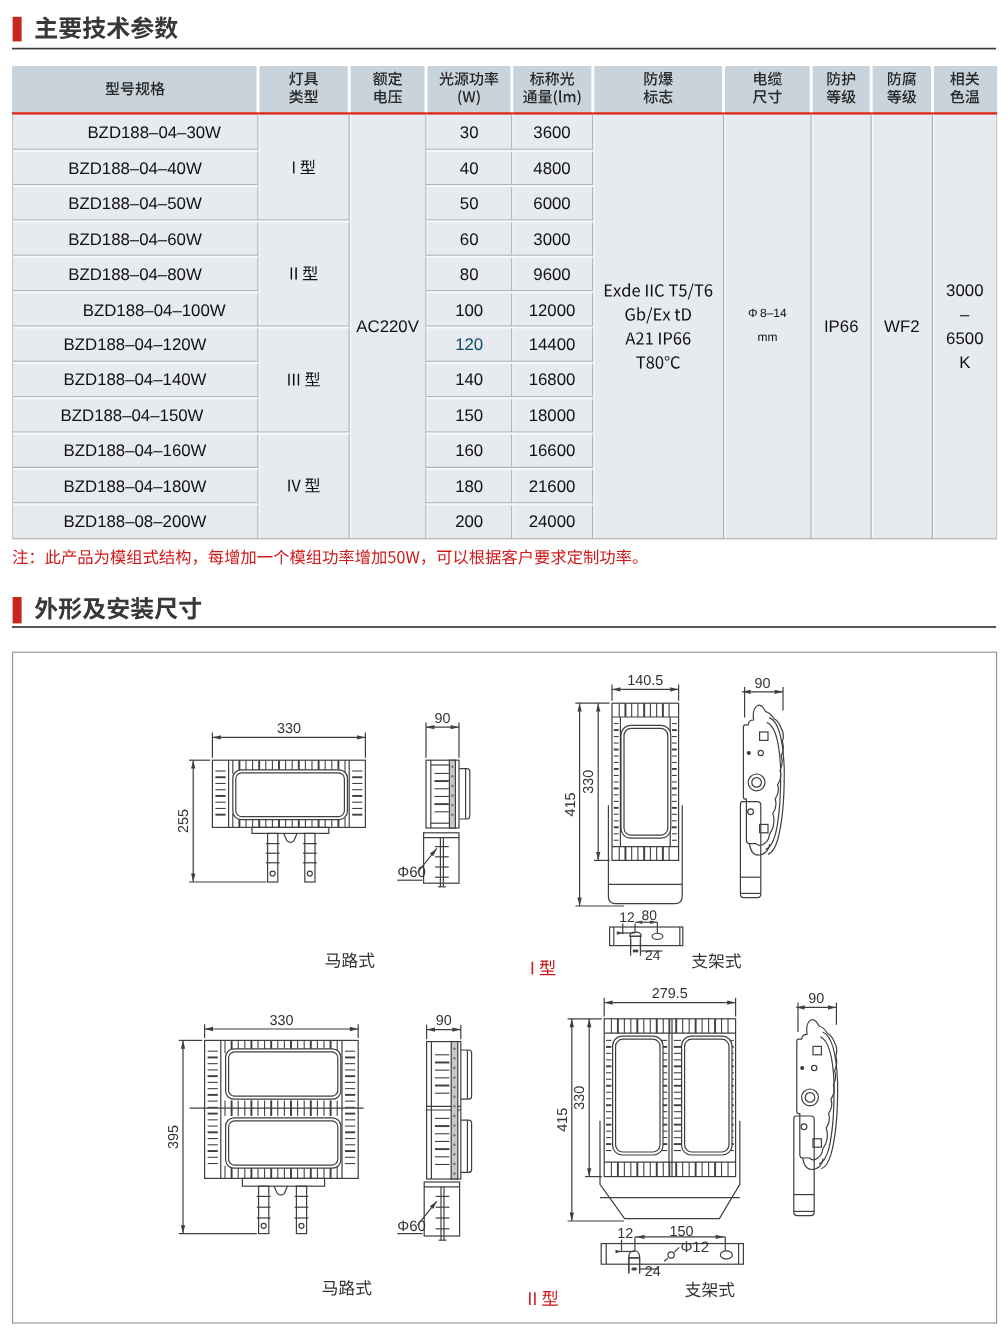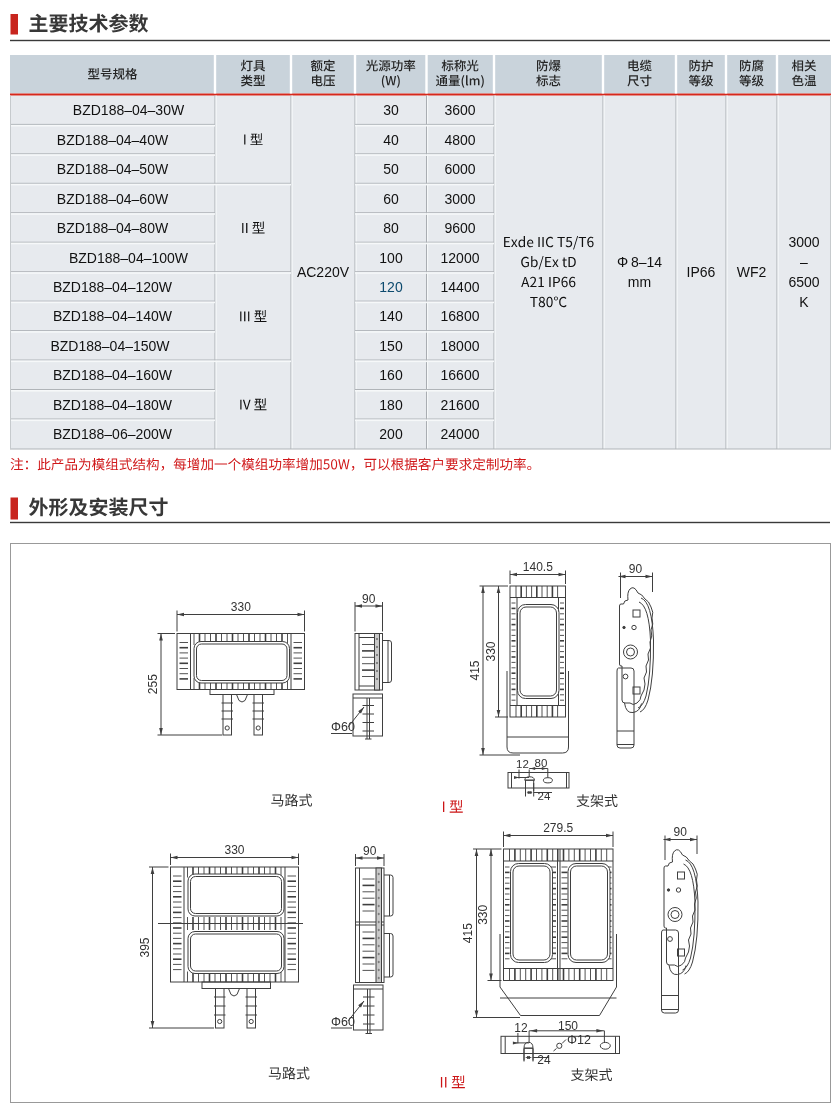--- a/index.html
+++ b/index.html
@@ -141,31 +141,31 @@
 <div class="abs" style="left:426px;top:301.7px;width:68px;height:29.5px;display:flex;align-items:center;justify-content:center;font-size:14px;color:#111;text-align:center;line-height:20px">16800</div>
 <div class="abs" style="left:10px;top:331.2px;width:200px;height:29.5px;display:flex;align-items:center;justify-content:center;font-size:14px;color:#111;text-align:center;line-height:20px">BZD188–04–150W</div>
 <div class="abs" style="left:355px;top:331.2px;width:72px;height:29.5px;display:flex;align-items:center;justify-content:center;font-size:14px;color:#111;text-align:center;line-height:20px">150</div>
 <div class="abs" style="left:426px;top:331.2px;width:68px;height:29.5px;display:flex;align-items:center;justify-content:center;font-size:14px;color:#111;text-align:center;line-height:20px">18000</div>
 <div class="abs" style="left:10px;top:360.6px;width:205px;height:29.5px;display:flex;align-items:center;justify-content:center;font-size:14px;color:#111;text-align:center;line-height:20px">BZD188–04–160W</div>
 <div class="abs" style="left:355px;top:360.6px;width:72px;height:29.5px;display:flex;align-items:center;justify-content:center;font-size:14px;color:#111;text-align:center;line-height:20px">160</div>
 <div class="abs" style="left:426px;top:360.6px;width:68px;height:29.5px;display:flex;align-items:center;justify-content:center;font-size:14px;color:#111;text-align:center;line-height:20px">16600</div>
 <div class="abs" style="left:10px;top:390.1px;width:205px;height:29.5px;display:flex;align-items:center;justify-content:center;font-size:14px;color:#111;text-align:center;line-height:20px">BZD188–04–180W</div>
 <div class="abs" style="left:355px;top:390.1px;width:72px;height:29.5px;display:flex;align-items:center;justify-content:center;font-size:14px;color:#111;text-align:center;line-height:20px">180</div>
 <div class="abs" style="left:426px;top:390.1px;width:68px;height:29.5px;display:flex;align-items:center;justify-content:center;font-size:14px;color:#111;text-align:center;line-height:20px">21600</div>
-<div class="abs" style="left:10px;top:419.6px;width:205px;height:29.5px;display:flex;align-items:center;justify-content:center;font-size:14px;color:#111;text-align:center;line-height:20px">BZD188–06–200W</div>
+<div class="abs" style="left:10px;top:419.6px;width:205px;height:29.5px;display:flex;align-items:center;justify-content:center;font-size:14px;color:#111;text-align:center;line-height:20px">BZD188–08–200W</div>
 <div class="abs" style="left:355px;top:419.6px;width:72px;height:29.5px;display:flex;align-items:center;justify-content:center;font-size:14px;color:#111;text-align:center;line-height:20px">200</div>
 <div class="abs" style="left:426px;top:419.6px;width:68px;height:29.5px;display:flex;align-items:center;justify-content:center;font-size:14px;color:#111;text-align:center;line-height:20px">24000</div>
 <svg class="abs" style="left:0;top:0" width="840" height="470" viewBox="0 0 840 470">
     <path transform="translate(253.0,144.5) translate(-10.2,0)" d="M1.4 0.0H2.6V-9.9H1.4Z M15.6 -10.6V-6.0H16.5V-10.6ZM18.1 -11.3V-5.2C18.1 -5.0 18.0 -5.0 17.8 -5.0C17.6 -5.0 16.9 -5.0 16.2 -5.0C16.3 -4.7 16.4 -4.3 16.5 -4.1C17.5 -4.1 18.1 -4.1 18.5 -4.2C18.9 -4.4 19.0 -4.6 19.0 -5.2V-11.3ZM12.2 -9.9V-8.0H10.5V-8.1V-9.9ZM7.9 -8.0V-7.1H9.5C9.4 -6.2 8.9 -5.3 7.8 -4.6C8.0 -4.5 8.3 -4.1 8.4 -3.9C9.8 -4.7 10.3 -6.0 10.5 -7.1H12.2V-4.2H13.2V-7.1H14.7V-8.0H13.2V-9.9H14.4V-10.8H8.3V-9.9H9.6V-8.1V-8.0ZM13.3 -4.5V-3.0H9.0V-2.1H13.3V-0.3H7.6V0.6H19.8V-0.3H14.3V-2.1H18.4V-3.0H14.3V-4.5Z" fill="#111"></path>
     <path transform="translate(253.0,232.9) translate(-12.2,0)" d="M1.4 0.0H2.6V-9.9H1.4Z M5.3 0.0H6.6V-9.9H5.3Z M19.5 -10.6V-6.0H20.4V-10.6ZM22.0 -11.3V-5.2C22.0 -5.0 22.0 -5.0 21.8 -5.0C21.6 -5.0 20.9 -5.0 20.1 -5.0C20.3 -4.7 20.4 -4.3 20.5 -4.1C21.4 -4.1 22.1 -4.1 22.5 -4.2C22.9 -4.4 23.0 -4.6 23.0 -5.2V-11.3ZM16.2 -9.9V-8.0H14.5V-8.1V-9.9ZM11.8 -8.0V-7.1H13.5C13.3 -6.2 12.9 -5.3 11.7 -4.6C11.9 -4.5 12.3 -4.1 12.4 -3.9C13.8 -4.7 14.3 -6.0 14.4 -7.1H16.2V-4.2H17.1V-7.1H18.7V-8.0H17.1V-9.9H18.4V-10.8H12.3V-9.9H13.6V-8.1V-8.0ZM17.2 -4.5V-3.0H13.0V-2.1H17.2V-0.3H11.6V0.6H23.8V-0.3H18.3V-2.1H22.4V-3.0H18.3V-4.5Z" fill="#111"></path>
     <path transform="translate(253.0,321.3) translate(-14.2,0)" d="M1.4 0.0H2.6V-9.9H1.4Z M5.3 0.0H6.6V-9.9H5.3Z M9.3 0.0H10.5V-9.9H9.3Z M23.5 -10.6V-6.0H24.4V-10.6ZM26.0 -11.3V-5.2C26.0 -5.0 25.9 -5.0 25.7 -5.0C25.5 -5.0 24.8 -5.0 24.1 -5.0C24.2 -4.7 24.4 -4.3 24.4 -4.1C25.4 -4.1 26.0 -4.1 26.4 -4.2C26.8 -4.4 26.9 -4.6 26.9 -5.2V-11.3ZM20.1 -9.9V-8.0H18.5V-8.1V-9.9ZM15.8 -8.0V-7.1H17.4C17.3 -6.2 16.8 -5.3 15.7 -4.6C15.9 -4.5 16.2 -4.1 16.3 -3.9C17.7 -4.7 18.2 -6.0 18.4 -7.1H20.1V-4.2H21.1V-7.1H22.6V-8.0H21.1V-9.9H22.3V-10.8H16.2V-9.9H17.5V-8.1V-8.0ZM21.2 -4.5V-3.0H16.9V-2.1H21.2V-0.3H15.5V0.6H27.7V-0.3H22.2V-2.1H26.3V-3.0H22.2V-4.5Z" fill="#111"></path>
     <path transform="translate(253.0,409.6) translate(-14.1,0)" d="M1.4 0.0H2.6V-9.9H1.4Z M7.1 0.0H8.6L11.7 -9.9H10.4L8.9 -4.5C8.5 -3.4 8.3 -2.4 7.9 -1.3H7.8C7.5 -2.4 7.2 -3.4 6.9 -4.5L5.3 -9.9H4.0Z M23.3 -10.6V-6.0H24.2V-10.6ZM25.8 -11.3V-5.2C25.8 -5.0 25.8 -5.0 25.6 -5.0C25.4 -5.0 24.7 -5.0 23.9 -5.0C24.1 -4.7 24.2 -4.3 24.3 -4.1C25.2 -4.1 25.9 -4.1 26.3 -4.2C26.7 -4.4 26.8 -4.6 26.8 -5.2V-11.3ZM20.0 -9.9V-8.0H18.3V-8.1V-9.9ZM15.6 -8.0V-7.1H17.3C17.1 -6.2 16.7 -5.3 15.5 -4.6C15.7 -4.5 16.1 -4.1 16.2 -3.9C17.6 -4.7 18.1 -6.0 18.2 -7.1H20.0V-4.2H20.9V-7.1H22.5V-8.0H20.9V-9.9H22.2V-10.8H16.1V-9.9H17.4V-8.1V-8.0ZM21.0 -4.5V-3.0H16.8V-2.1H21.0V-0.3H15.4V0.6H27.6V-0.3H22.1V-2.1H26.2V-3.0H22.1V-4.5Z" fill="#111"></path>
   </svg>
 <div class="abs" style="left:291px;top:95.5px;width:64px;height:353.5px;display:flex;align-items:center;justify-content:center;font-size:14px;color:#111;text-align:center;line-height:20px">AC220V</div>
-<div class="abs" style="left:603px;top:95.5px;width:73px;height:353.5px;display:flex;align-items:center;justify-content:center;font-size:14px;color:#111;text-align:center;line-height:20px">Φ 8–14<br>mm</div>
+<div class="abs" style="left:603px;top:95.5px;width:73px;height:353.5px;display:flex;align-items:center;justify-content:center;font-size:10px;color:#111;text-align:center;line-height:20px">Φ 8–14<br>mm</div>
 <div class="abs" style="left:676px;top:95.5px;width:50px;height:353.5px;display:flex;align-items:center;justify-content:center;font-size:14px;color:#111;text-align:center;line-height:20px">IP66</div>
 <div class="abs" style="left:726px;top:95.5px;width:51px;height:353.5px;display:flex;align-items:center;justify-content:center;font-size:14px;color:#111;text-align:center;line-height:20px">WF2</div>
 <div class="abs" style="left:777px;top:95.5px;width:54px;height:353.5px;display:flex;align-items:center;justify-content:center;font-size:14px;color:#111;text-align:center;line-height:20px">3000<br>–<br>6500<br>K</div>
 <svg class="abs" style="left:0;top:0" width="840" height="470" viewBox="0 0 840 470">
     <path transform="translate(548.5,247.1) translate(-45.8,0)" d="M1.4 0.0H7.4V-1.1H2.7V-4.8H6.5V-5.9H2.7V-9.0H7.2V-10.1H1.4Z M8.3 0.0H9.7L10.7 -1.8C10.9 -2.2 11.2 -2.7 11.4 -3.1H11.5C11.8 -2.7 12.1 -2.2 12.3 -1.8L13.4 0.0H14.8L12.3 -3.8L14.6 -7.5H13.3L12.4 -5.9C12.1 -5.4 11.9 -5.0 11.7 -4.6H11.6C11.4 -5.0 11.1 -5.4 10.9 -5.9L9.9 -7.5H8.5L10.8 -3.9Z M18.8 0.2C19.7 0.2 20.5 -0.3 21.1 -0.9H21.1L21.3 0.0H22.3V-11.0H21.0V-8.1L21.1 -6.8C20.4 -7.4 19.9 -7.7 19.0 -7.7C17.3 -7.7 15.7 -6.2 15.7 -3.7C15.7 -1.2 16.9 0.2 18.8 0.2ZM19.1 -0.9C17.8 -0.9 17.0 -1.9 17.0 -3.8C17.0 -5.5 18.0 -6.6 19.2 -6.6C19.8 -6.6 20.4 -6.4 21.0 -5.8V-1.9C20.4 -1.2 19.8 -0.9 19.1 -0.9Z M27.9 0.2C28.9 0.2 29.7 -0.2 30.3 -0.6L29.9 -1.4C29.3 -1.0 28.7 -0.8 28.0 -0.8C26.6 -0.8 25.6 -1.8 25.5 -3.5H30.6C30.6 -3.6 30.6 -3.9 30.6 -4.2C30.6 -6.3 29.5 -7.7 27.6 -7.7C25.9 -7.7 24.3 -6.2 24.3 -3.7C24.3 -1.3 25.9 0.2 27.9 0.2ZM25.5 -4.3C25.7 -5.8 26.6 -6.7 27.7 -6.7C28.8 -6.7 29.5 -5.9 29.5 -4.3Z M35.7 0.0H37.0V-10.1H35.7Z M39.7 0.0H41.0V-10.1H39.7Z M47.6 0.2C48.9 0.2 49.9 -0.3 50.7 -1.3L50.0 -2.1C49.3 -1.4 48.6 -0.9 47.6 -0.9C45.7 -0.9 44.5 -2.5 44.5 -5.1C44.5 -7.6 45.8 -9.2 47.7 -9.2C48.5 -9.2 49.2 -8.8 49.7 -8.2L50.4 -9.1C49.9 -9.7 48.9 -10.3 47.7 -10.3C45.1 -10.3 43.2 -8.3 43.2 -5.1C43.2 -1.8 45.1 0.2 47.6 0.2Z M57.8 0.0H59.1V-9.0H62.1V-10.1H54.7V-9.0H57.8Z M66.2 0.2C67.9 0.2 69.5 -1.1 69.5 -3.3C69.5 -5.5 68.1 -6.5 66.4 -6.5C65.8 -6.5 65.4 -6.4 64.9 -6.1L65.2 -9.0H69.0V-10.1H64.1L63.7 -5.4L64.4 -5.0C65.0 -5.4 65.4 -5.6 66.1 -5.6C67.4 -5.6 68.2 -4.7 68.2 -3.3C68.2 -1.8 67.2 -0.9 66.0 -0.9C64.9 -0.9 64.1 -1.4 63.5 -2.0L62.9 -1.2C63.6 -0.5 64.6 0.2 66.2 0.2Z M70.4 2.5H71.3L75.4 -11.0H74.5Z M79.1 0.0H80.4V-9.0H83.4V-10.1H76.0V-9.0H79.1Z M88.0 0.2C89.6 0.2 90.9 -1.1 90.9 -3.1C90.9 -5.2 89.8 -6.3 88.1 -6.3C87.3 -6.3 86.5 -5.8 85.8 -5.1C85.9 -8.2 87.0 -9.3 88.4 -9.3C89.1 -9.3 89.7 -9.0 90.0 -8.5L90.8 -9.3C90.2 -9.9 89.4 -10.3 88.4 -10.3C86.4 -10.3 84.6 -8.8 84.6 -4.8C84.6 -1.5 86.1 0.2 88.0 0.2ZM85.9 -4.1C86.5 -5.0 87.3 -5.3 87.9 -5.3C89.1 -5.3 89.7 -4.5 89.7 -3.1C89.7 -1.7 89.0 -0.8 88.0 -0.8C86.8 -0.8 86.0 -2.0 85.9 -4.1Z" fill="#111"></path>
     <path transform="translate(548.5,267.1) translate(-28.1,0)" d="M5.4 0.2C6.7 0.2 7.8 -0.3 8.5 -1.0V-5.2H5.2V-4.2H7.3V-1.5C6.9 -1.2 6.2 -0.9 5.5 -0.9C3.3 -0.9 2.1 -2.5 2.1 -5.1C2.1 -7.6 3.4 -9.2 5.5 -9.2C6.5 -9.2 7.1 -8.7 7.7 -8.2L8.3 -9.1C7.8 -9.7 6.8 -10.3 5.4 -10.3C2.8 -10.3 0.8 -8.3 0.8 -5.1C0.8 -1.8 2.7 0.2 5.4 0.2Z M14.1 0.2C15.8 0.2 17.3 -1.3 17.3 -3.9C17.3 -6.2 16.3 -7.7 14.4 -7.7C13.5 -7.7 12.7 -7.2 12.0 -6.6L12.0 -8.0V-11.0H10.8V0.0H11.8L11.9 -0.8H12.0C12.6 -0.2 13.4 0.2 14.1 0.2ZM13.9 -0.9C13.4 -0.9 12.7 -1.1 12.0 -1.7V-5.6C12.8 -6.3 13.4 -6.6 14.0 -6.6C15.5 -6.6 16.0 -5.5 16.0 -3.9C16.0 -2.0 15.1 -0.9 13.9 -0.9Z M18.2 2.5H19.1L23.2 -11.0H22.3Z M24.8 0.0H30.8V-1.1H26.1V-4.8H29.9V-5.9H26.1V-9.0H30.7V-10.1H24.8Z M31.8 0.0H33.1L34.1 -1.8C34.4 -2.2 34.6 -2.7 34.9 -3.1H34.9C35.2 -2.7 35.5 -2.2 35.8 -1.8L36.9 0.0H38.2L35.8 -3.8L38.0 -7.5H36.7L35.8 -5.9C35.6 -5.4 35.4 -5.0 35.1 -4.6H35.1C34.8 -5.0 34.6 -5.4 34.3 -5.9L33.3 -7.5H32.0L34.3 -3.9Z M45.2 0.2C45.6 0.2 46.1 0.0 46.5 -0.1L46.3 -1.0C46.1 -0.9 45.7 -0.8 45.4 -0.8C44.6 -0.8 44.3 -1.4 44.3 -2.3V-6.5H46.3V-7.5H44.3V-9.6H43.2L43.1 -7.5L41.9 -7.4V-6.5H43.0V-2.3C43.0 -0.8 43.6 0.2 45.2 0.2Z M48.1 0.0H50.7C53.8 0.0 55.4 -1.9 55.4 -5.1C55.4 -8.3 53.8 -10.1 50.7 -10.1H48.1ZM49.4 -1.0V-9.1H50.5C52.9 -9.1 54.1 -7.7 54.1 -5.1C54.1 -2.5 52.9 -1.0 50.5 -1.0Z" fill="#111"></path>
     <path transform="translate(548.5,287.1) translate(-27.4,0)" d="M0.1 0.0H1.3L2.3 -3.1H6.0L7.0 0.0H8.3L4.9 -10.1H3.5ZM2.6 -4.1 3.1 -5.7C3.5 -6.8 3.8 -7.9 4.1 -9.1H4.2C4.5 -7.9 4.8 -6.8 5.2 -5.7L5.7 -4.1Z M9.0 0.0H15.4V-1.1H12.6C12.0 -1.1 11.4 -1.0 10.9 -1.0C13.3 -3.2 14.9 -5.3 14.9 -7.3C14.9 -9.1 13.7 -10.3 11.9 -10.3C10.6 -10.3 9.8 -9.7 8.9 -8.8L9.7 -8.1C10.2 -8.8 10.9 -9.3 11.8 -9.3C13.0 -9.3 13.6 -8.4 13.6 -7.3C13.6 -5.5 12.2 -3.5 9.0 -0.7Z M17.3 0.0H22.8V-1.0H20.8V-10.1H19.8C19.3 -9.8 18.6 -9.6 17.7 -9.4V-8.6H19.5V-1.0H17.3Z M28.2 0.0H29.5V-10.1H28.2Z M32.2 0.0H33.5V-4.0H35.2C37.4 -4.0 38.9 -5.0 38.9 -7.1C38.9 -9.4 37.4 -10.1 35.1 -10.1H32.2ZM33.5 -5.1V-9.1H35.0C36.7 -9.1 37.6 -8.6 37.6 -7.1C37.6 -5.7 36.8 -5.1 35.0 -5.1Z M43.7 0.2C45.3 0.2 46.6 -1.1 46.6 -3.1C46.6 -5.2 45.5 -6.3 43.8 -6.3C43.0 -6.3 42.2 -5.8 41.5 -5.1C41.6 -8.2 42.7 -9.3 44.1 -9.3C44.8 -9.3 45.4 -9.0 45.7 -8.5L46.5 -9.3C45.9 -9.9 45.1 -10.3 44.1 -10.3C42.1 -10.3 40.4 -8.8 40.4 -4.8C40.4 -1.5 41.8 0.2 43.7 0.2ZM41.6 -4.1C42.2 -5.0 43.0 -5.3 43.6 -5.3C44.9 -5.3 45.4 -4.5 45.4 -3.1C45.4 -1.7 44.7 -0.8 43.7 -0.8C42.5 -0.8 41.7 -2.0 41.6 -4.1Z M51.4 0.2C53.0 0.2 54.3 -1.1 54.3 -3.1C54.3 -5.2 53.2 -6.3 51.5 -6.3C50.7 -6.3 49.8 -5.8 49.2 -5.1C49.3 -8.2 50.4 -9.3 51.8 -9.3C52.4 -9.3 53.0 -9.0 53.4 -8.5L54.1 -9.3C53.6 -9.9 52.8 -10.3 51.8 -10.3C49.8 -10.3 48.0 -8.8 48.0 -4.8C48.0 -1.5 49.5 0.2 51.4 0.2ZM49.2 -4.1C49.9 -5.0 50.7 -5.3 51.3 -5.3C52.5 -5.3 53.1 -4.5 53.1 -3.1C53.1 -1.7 52.4 -0.8 51.4 -0.8C50.1 -0.8 49.4 -2.0 49.2 -4.1Z" fill="#111"></path>
     <path transform="translate(548.5,307.1) translate(-18.7,0)" d="M3.5 0.0H4.8V-9.0H7.8V-10.1H0.4V-9.0H3.5Z M12.1 0.2C14.0 0.2 15.3 -1.0 15.3 -2.4C15.3 -3.8 14.5 -4.6 13.6 -5.1V-5.2C14.2 -5.6 14.9 -6.5 14.9 -7.6C14.9 -9.2 13.9 -10.3 12.2 -10.3C10.6 -10.3 9.4 -9.2 9.4 -7.7C9.4 -6.6 10.0 -5.9 10.8 -5.4V-5.3C9.8 -4.8 8.9 -3.9 8.9 -2.5C8.9 -1.0 10.3 0.2 12.1 0.2ZM12.8 -5.5C11.6 -6.0 10.5 -6.5 10.5 -7.7C10.5 -8.7 11.2 -9.3 12.1 -9.3C13.2 -9.3 13.9 -8.5 13.9 -7.5C13.9 -6.8 13.5 -6.1 12.8 -5.5ZM12.1 -0.8C10.9 -0.8 10.0 -1.5 10.0 -2.6C10.0 -3.6 10.6 -4.4 11.4 -4.9C12.8 -4.3 14.1 -3.8 14.1 -2.5C14.1 -1.5 13.3 -0.8 12.1 -0.8Z M19.8 0.2C21.7 0.2 22.9 -1.6 22.9 -5.1C22.9 -8.6 21.7 -10.3 19.8 -10.3C17.8 -10.3 16.6 -8.6 16.6 -5.1C16.6 -1.6 17.8 0.2 19.8 0.2ZM19.8 -0.8C18.6 -0.8 17.8 -2.1 17.8 -5.1C17.8 -8.0 18.6 -9.3 19.8 -9.3C20.9 -9.3 21.7 -8.0 21.7 -5.1C21.7 -2.1 20.9 -0.8 19.8 -0.8Z M26.2 -6.6C27.2 -6.6 28.1 -7.4 28.1 -8.6C28.1 -9.8 27.2 -10.5 26.2 -10.5C25.1 -10.5 24.2 -9.8 24.2 -8.6C24.2 -7.4 25.1 -6.6 26.2 -6.6ZM26.2 -7.3C25.5 -7.3 25.0 -7.8 25.0 -8.6C25.0 -9.3 25.5 -9.8 26.2 -9.8C26.9 -9.8 27.3 -9.3 27.3 -8.6C27.3 -7.8 26.9 -7.3 26.2 -7.3ZM33.7 0.2C35.0 0.2 36.0 -0.3 36.8 -1.3L36.0 -2.1C35.4 -1.4 34.7 -1.0 33.8 -1.0C31.9 -1.0 30.6 -2.6 30.6 -5.1C30.6 -7.6 31.9 -9.1 33.8 -9.1C34.7 -9.1 35.3 -8.8 35.8 -8.2L36.6 -9.0C36.0 -9.7 35.0 -10.3 33.8 -10.3C31.2 -10.3 29.3 -8.3 29.3 -5.0C29.3 -1.8 31.2 0.2 33.7 0.2Z" fill="#111"></path>
   </svg>
 <svg class="abs" style="left:0;top:450px" width="840" height="28" viewBox="0 0 840 28">

